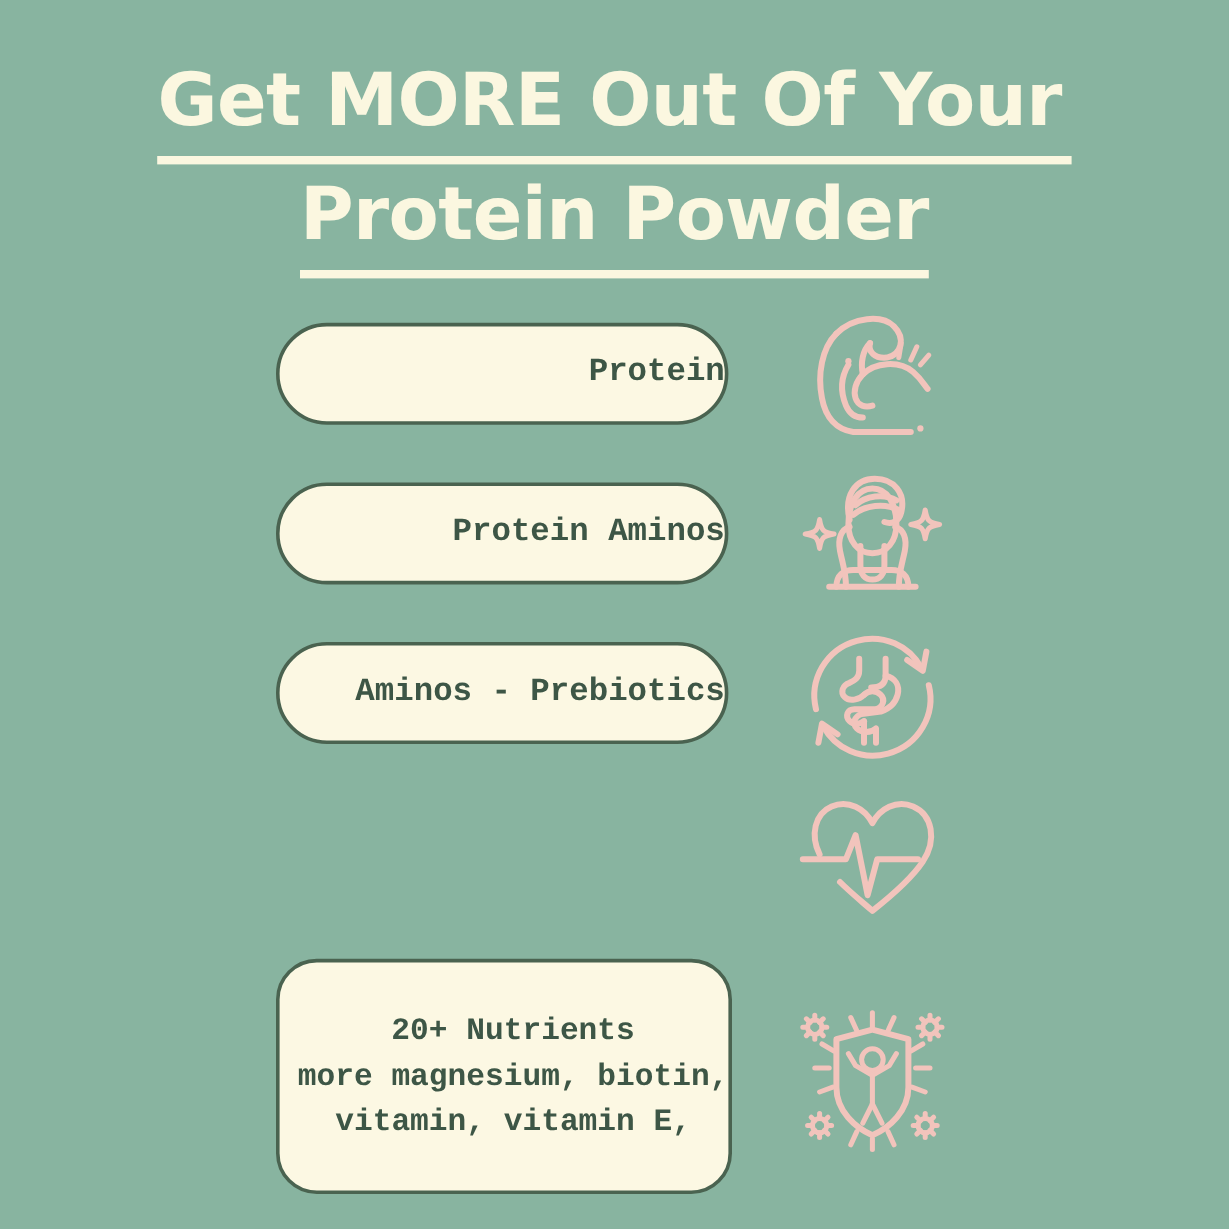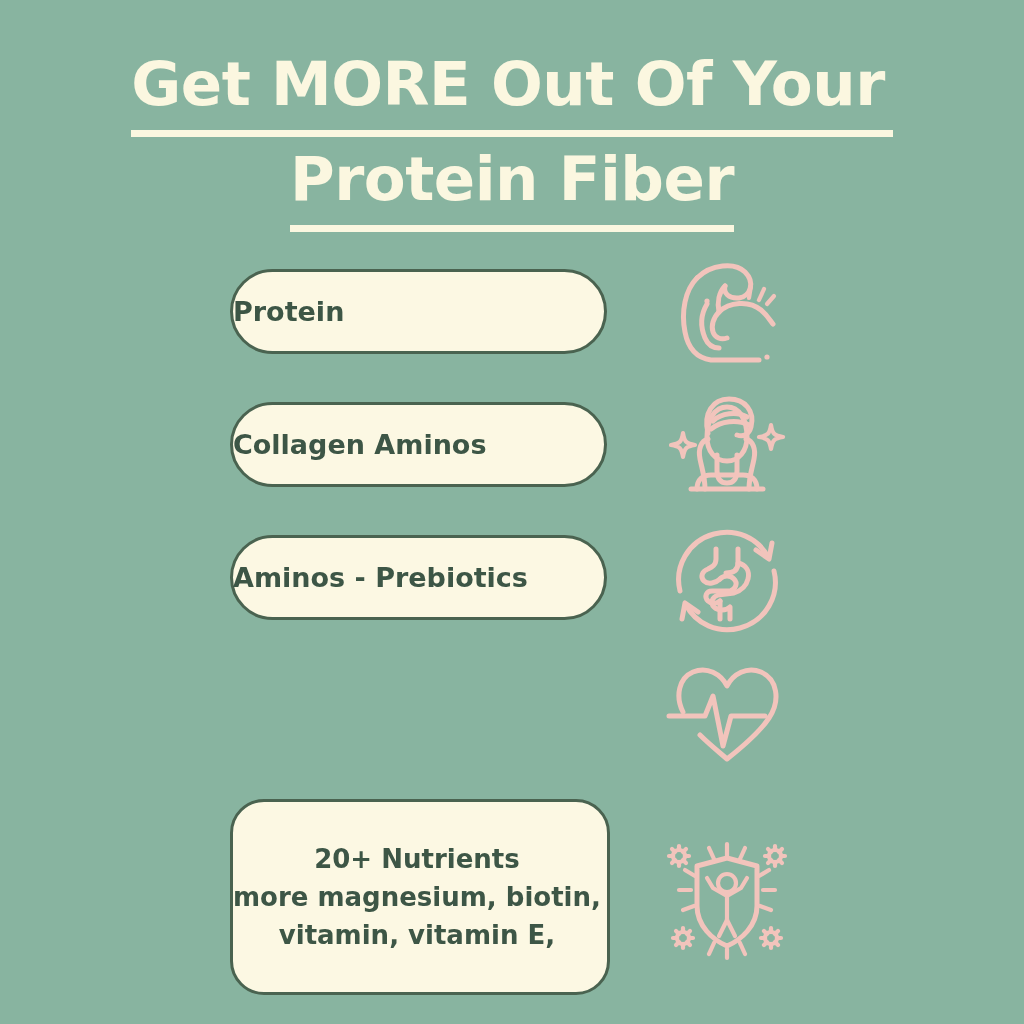--- a/index.html
+++ b/index.html
@@ -69,22 +69,23 @@
     left: 230px;
     top: 7px;
     width: 377px;
     height: 85px;
     box-sizing: border-box;
     background: #fcf8e3;
     border: 3px solid #4a6350;
     border-radius: 48px;
     display: flex;
     align-items: center;
-    justify-content: flex-start;
+    justify-content: flex-end;
     text-align: center;
+    font-family: Liberation Mono, monospace;
   }
   .pill-label {
     color: #3d5646;
     font-weight: bold;
     font-size: 27px;
     line-height: 1.15;
   }
   .pill.box {
     top: 5px;
     width: 380px;
@@ -132,21 +133,21 @@
   }
   .fill-pink { fill: #f2c4bc; stroke: none; }
 </style>
 </head>
 <body>
 
 <div class="poster">
 
   <div class="title-block">
     <div class="title-line line1"><span class="ul">Get MORE Out Of Your</span></div>
-    <div class="title-line line2"><span class="ul">Protein Fiber</span></div>
+    <div class="title-line line2"><span class="ul">Protein Powder</span></div>
   </div>
 
   <div class="rows">
 
     <div class="row">
       <div class="pill">
         <span class="pill-label">Protein</span>
       </div>
       <div class="icon-wrap">
         <svg width="120" height="110" viewBox="0 0 120 110" aria-hidden="true">
@@ -160,21 +161,21 @@
           <path class="stroke-thin" d="M97 29 L92 40"></path>
           <path class="stroke-thin" d="M107 36 L100 44"></path>
           <circle class="fill-pink" cx="40" cy="41" r="2.6"></circle>
           <circle class="fill-pink" cx="100" cy="97" r="2.6"></circle>
         </svg>
       </div>
     </div>
 
     <div class="row">
       <div class="pill">
-        <span class="pill-label">Collagen Aminos</span>
+        <span class="pill-label">Protein Aminos</span>
       </div>
       <div class="icon-wrap">
         <svg width="120" height="110" viewBox="0 0 120 110" aria-hidden="true">
           <path class="stroke" d="M40 44 C40 26 48 14 60 14 C72 14 80 26 80 44 C80 58 72 68 60 68 C48 68 40 58 40 44"></path>
           <path class="stroke" d="M41 40 C36 20 46 6 62 6 C78 6 88 18 84 34 C82 42 76 44 70 42"></path>
           <path class="stroke" d="M46 28 C54 20 70 18 80 24"></path>
           <path class="stroke" d="M44 36 C54 28 70 26 82 32"></path>
           <path class="stroke" d="M41 46 C34 48 31 56 33 66 C35 76 38 84 38 96"></path>
           <path class="stroke" d="M79 46 C86 48 89 56 87 66 C85 76 82 84 82 96"></path>
           <path class="stroke" d="M50 62 L50 78 C50 86 54 90 60 90 C66 90 70 86 70 78 L70 62"></path>

